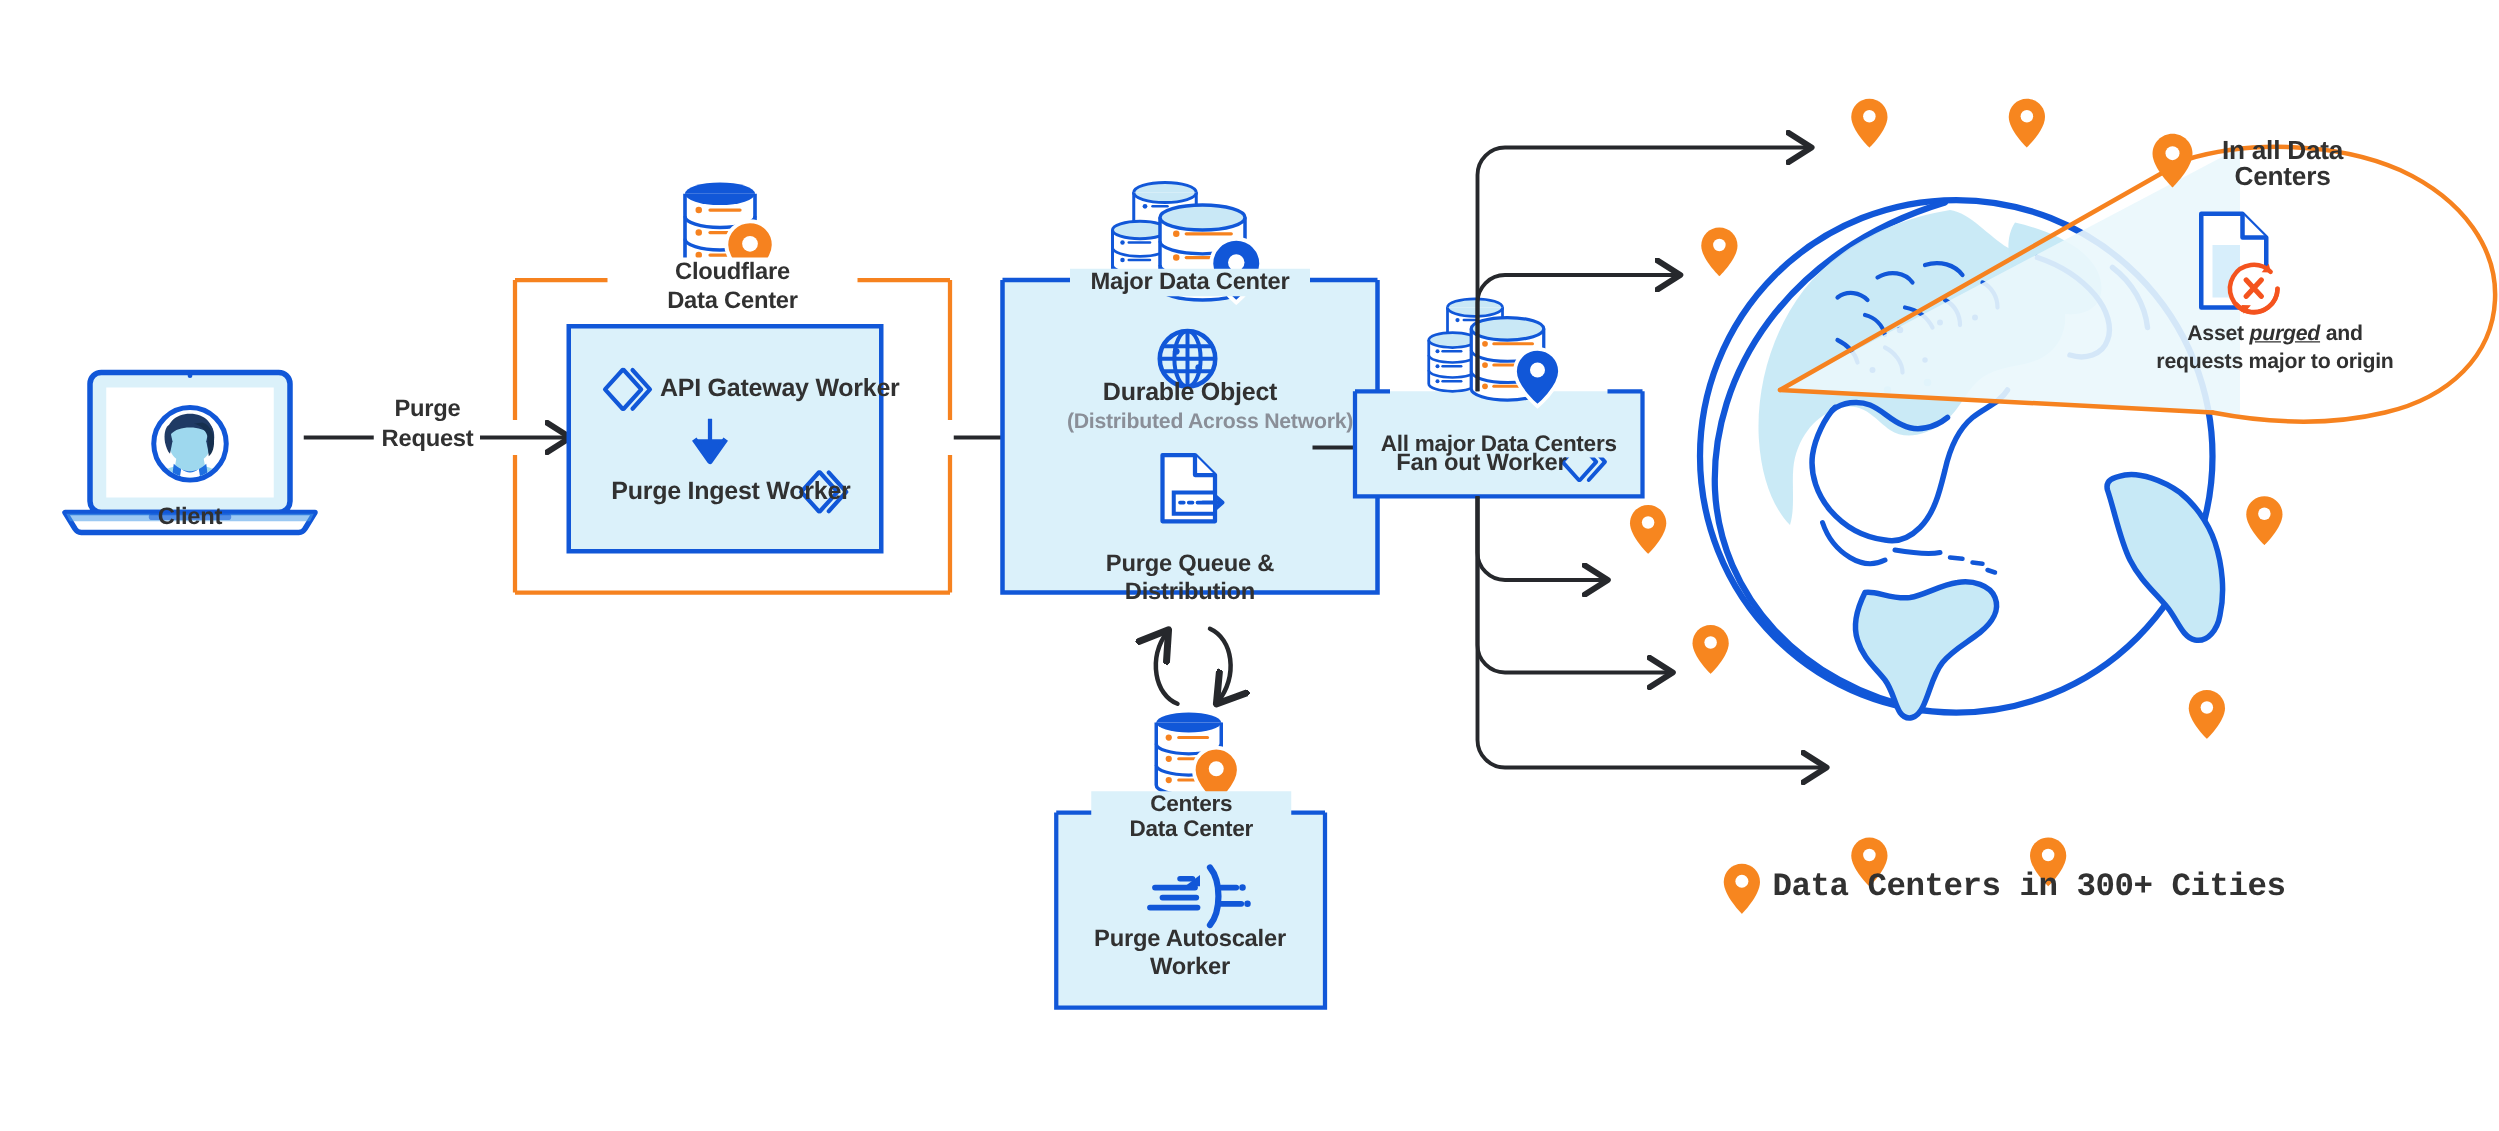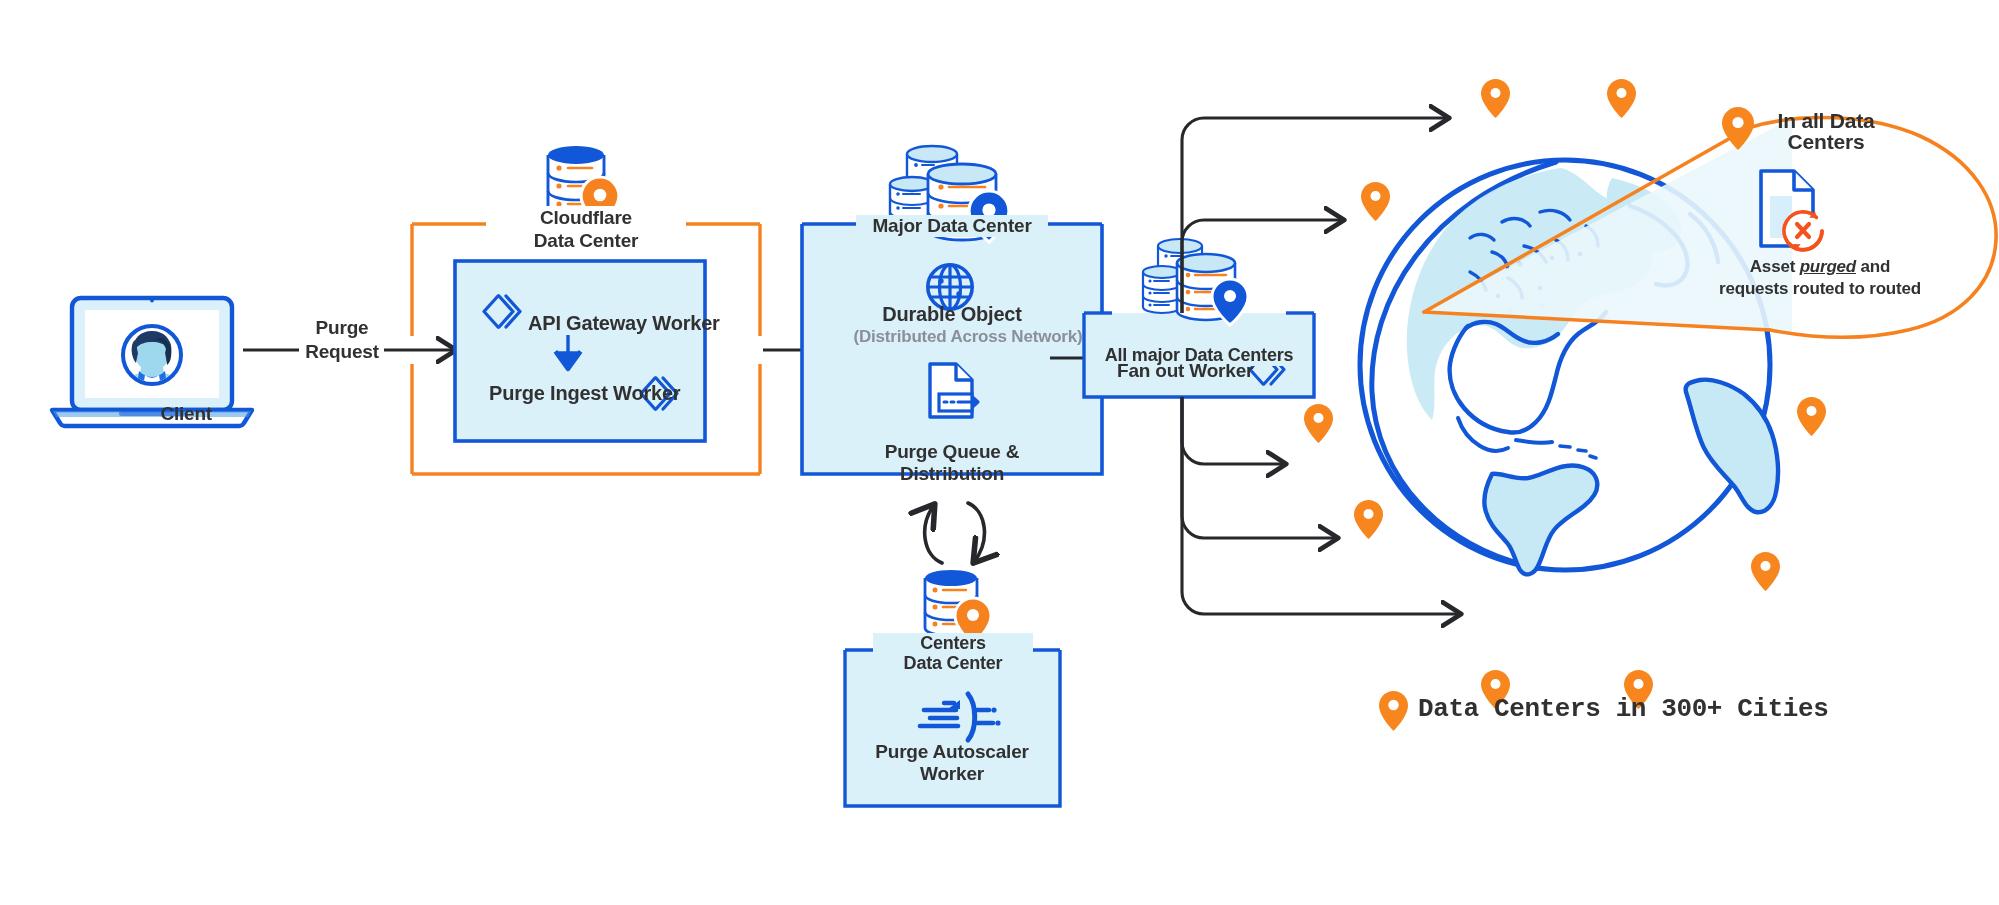--- a/index.html
+++ b/index.html
@@ -394,33 +394,33 @@
           <circle cx="14.5" cy="14" r="5" fill="#fff"></circle>
         </g>
     </g>
 
     <g transform="translate(1379,691)">
       <path d="M14.5 0 C6.5 0 0 6.5 0 14.5 C0 25.5 14.5 40 14.5 40 S29 25.5 29 14.5 C29 6.5 22.5 0 14.5 0 Z" fill="#f7861f"></path>
       <circle cx="14.5" cy="14" r="5.2" fill="#ffffff"></circle>
     </g>
   </svg>
 
-  <div class="lbl ctr" style="left:92px;top:403px;width:120px;font-size:19px;text-align:right;">Client</div>
+  <div class="lbl ctr" style="left:92px;top:403px;width:120px;font-size:19px;">Client</div>
 
   <div class="lbl ctr" style="left:290px;top:316px;width:104px;font-size:19px;line-height:24px;">
     <div>Purge</div>
     <div>Request</div>
   </div>
 
   <div class="lbl ctr" style="left:486px;top:206px;width:200px;font-size:19px;line-height:23px;background:#fff;">
     <div>Cloudflare</div>
     <div>Data Center</div>
   </div>
 
-  <div class="lbl nowrap" style="left:528px;top:300px;font-size:20px;margin-top:12px;">API Gateway Worker</div>
+  <div class="lbl nowrap" style="left:528px;top:300px;font-size:20px;">API Gateway Worker</div>
 
   <div class="lbl nowrap" style="left:489px;top:382px;font-size:20px;">Purge Ingest Worker</div>
 
   <div class="lbl ctr" style="left:856px;top:215px;width:192px;font-size:19px;background:#dbf1fa;">Major Data Center</div>
 
   <div class="lbl ctr" style="left:852px;top:303px;width:200px;font-size:20px;">Durable Object</div>
   <div class="lbl ctr" style="left:802px;top:327px;width:300px;font-size:17px;color:#8a8f98;padding-left:16px;">(Distributed Across Network)</div>
 
   <div class="lbl ctr" style="left:862px;top:415px;width:180px;font-size:19px;line-height:22px;margin-top:26px;">
     <div>Purge Queue &amp;</div>
@@ -441,18 +441,18 @@
     <div>Worker</div>
   </div>
 
   <div class="lbl ctr" style="left:1762px;top:110px;width:128px;font-size:21px;line-height:21px;">
     <div>In all Data</div>
     <div>Centers</div>
   </div>
 
   <div class="lbl ctr" style="left:1660px;top:256px;width:320px;font-size:17px;line-height:22px;">
     <div><span>Asset </span><span style="font-style:italic;text-decoration:underline;">purged</span><span> and</span></div>
-    <div>requests routed to routed</div>
+    <div>requests major to origin</div>
   </div>
 
   <div class="lbl nowrap" style="left:1418px;top:694px;font-size:26px;letter-spacing:-0.4px;font-family:Liberation Mono, monospace;">Data Centers in 300+ Cities</div>
 
 </div>
 
 </body></html>

